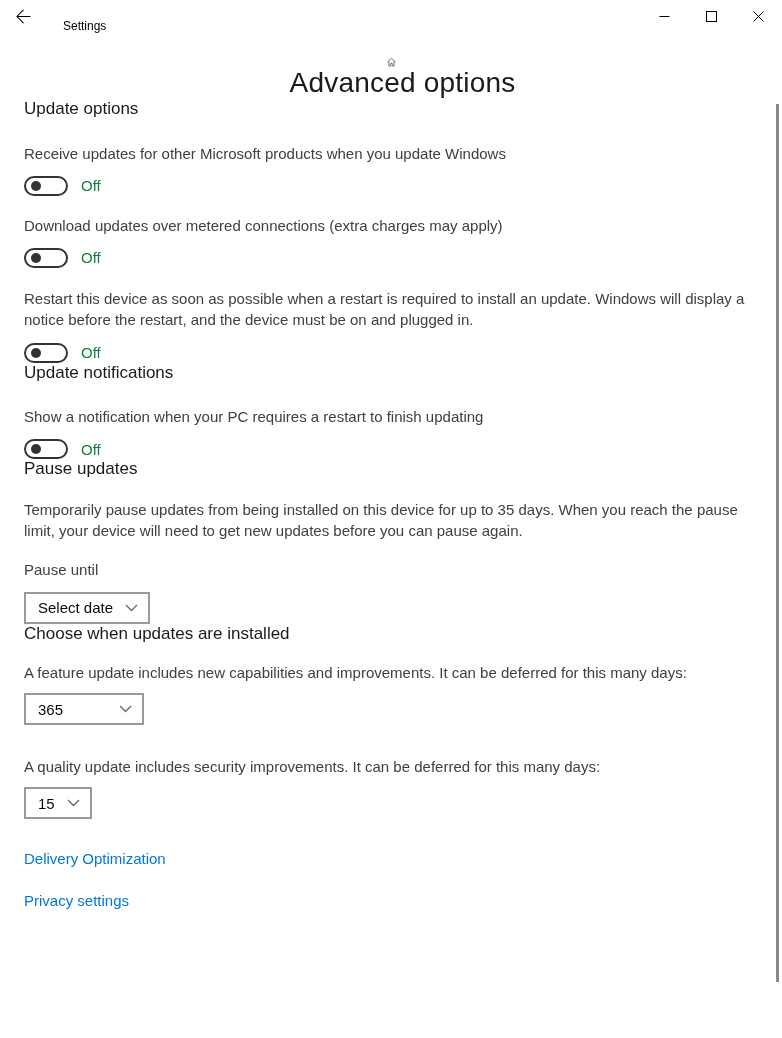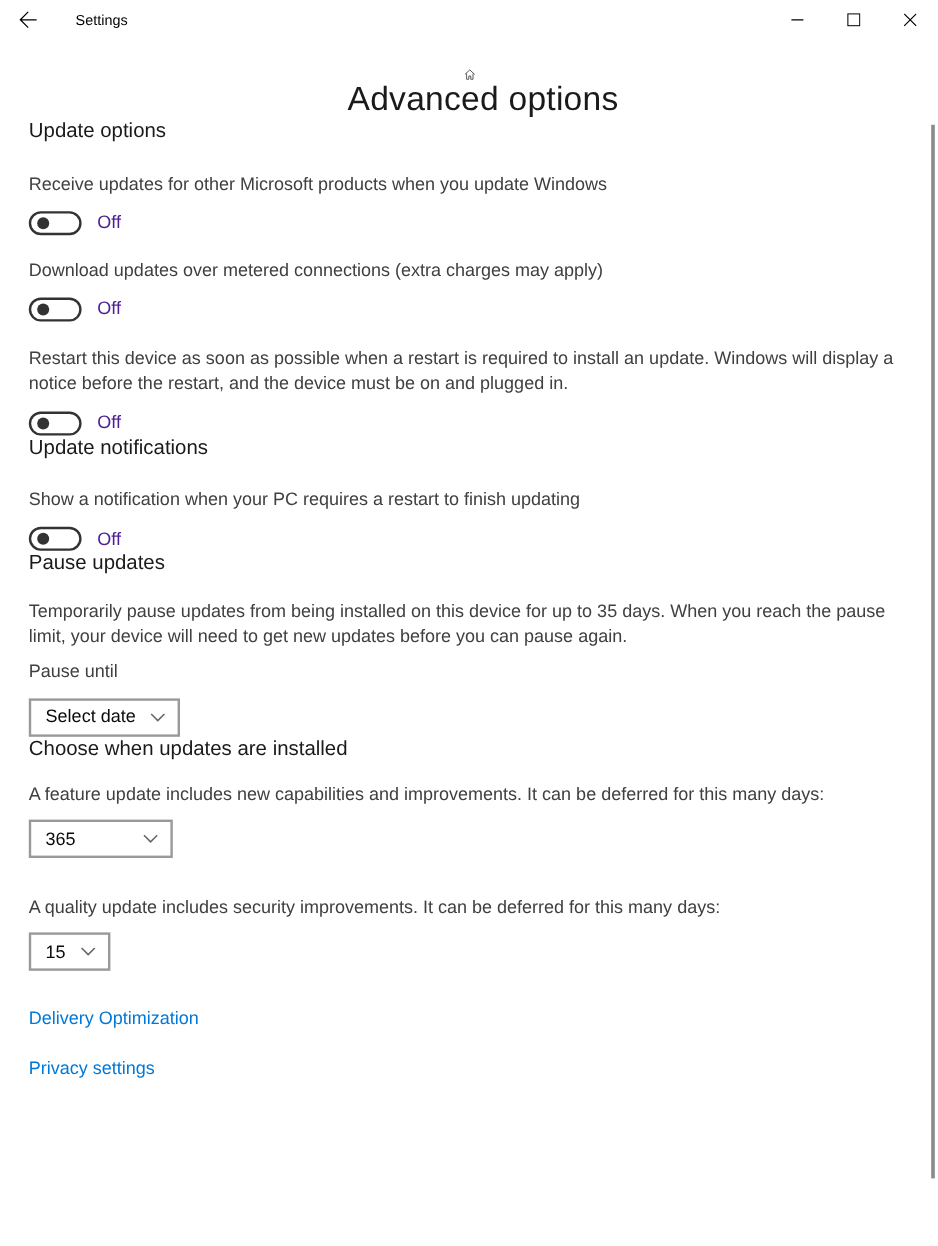--- a/index.html
+++ b/index.html
@@ -10,21 +10,21 @@
     font-family: "Liberation Sans", "DejaVu Sans", sans-serif;
     color: #000000;
     position: relative;
     overflow: hidden;
   }
 
   
   .titlebar {
     height: 33px;
     display: flex;
-    align-items: center;
+    align-items: flex-end;
   }
   .back-btn {
     width: 46px; height: 33px;
     background: transparent; border: none;
     display: flex; align-items: center; justify-content: center;
     padding: 0; cursor: pointer;
   }
   .titlebar-title {
     font-size: 12px;
     color: #000;
@@ -89,21 +89,21 @@
   .toggle .knob {
     width: 10px; height: 10px;
     border-radius: 50%;
     background: #333333;
     position: absolute;
     left: 5px; top: 3px;
   }
   .toggle-state {
     font-size: 15px;
     margin-left: 13px;
-    color: #4c1d95;
+    color: #15803d;
   }
 
   
   .dropdown {
     display: inline-flex;
     align-items: center;
     justify-content: flex-start;
     height: 32px;
     border: 2px solid #999999;
     background: #ffffff;
@@ -133,21 +133,21 @@
     position: absolute;
     top: 104px;
     right: 3px;
     width: 3px;
     height: 878px;
     background: #8a8a8a;
   }
 
   
   .mt10{margin-top:10px}.mt12{margin-top:12px}.mt13{margin-top:13px}
-  .mt14{margin-top:8px}.mt19{margin-top:19px}.mt20{margin-top:20px}
+  .mt14{margin-top:18px}.mt19{margin-top:19px}.mt20{margin-top:20px}
   .mt24{margin-top:24px}.mt27{margin-top:27px}.mt31{margin-top:31px}
   .mt32{margin-top:32px}.mt35{margin-top:35px}.mt39{margin-top:39px}
 </style>
 </head>
 <body>
 
 <div class="titlebar">
   <button class="back-btn">
     <svg width="15" height="15" viewBox="0 0 16 16">
       <path d="M8 1 L1 8 L8 15 M1.4 8 H15.5" stroke="#000" stroke-width="1.1" fill="none"></path>

